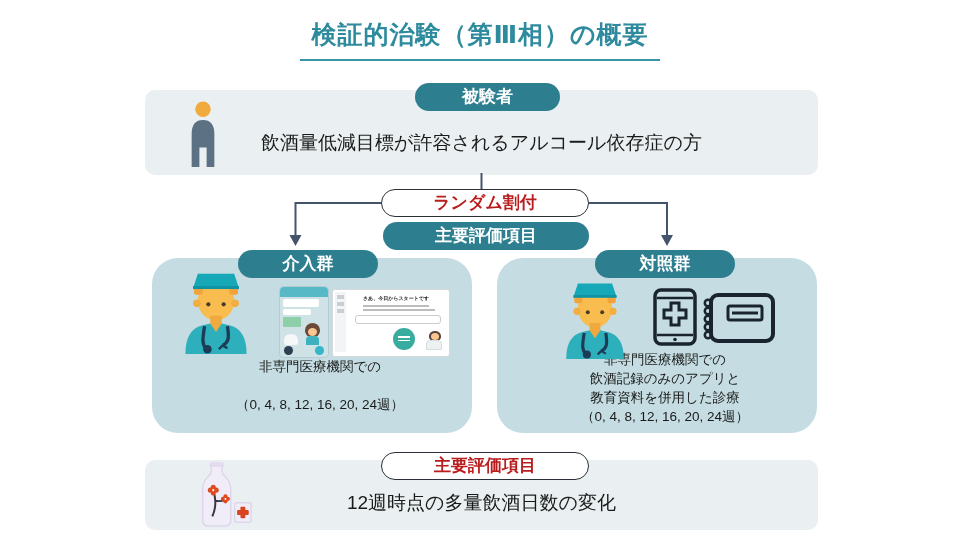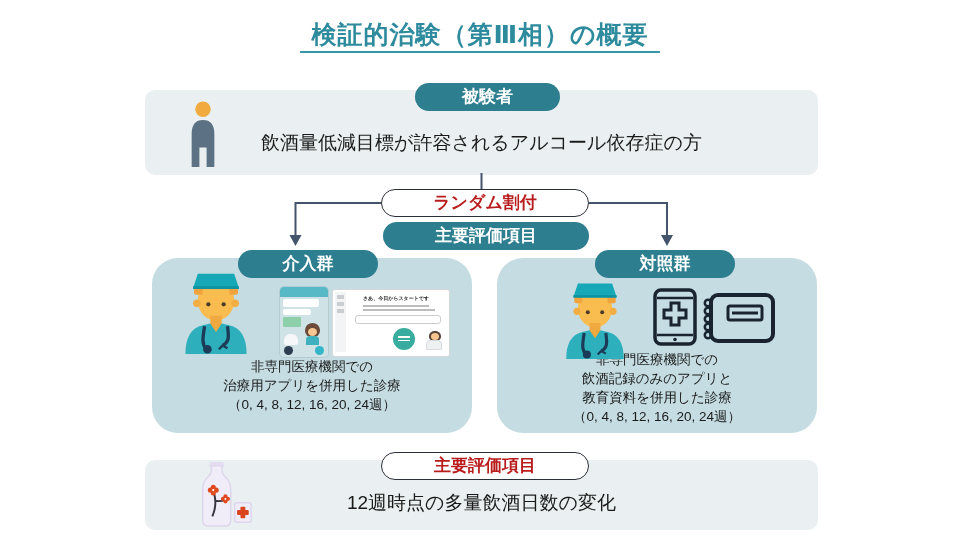--- a/index.html
+++ b/index.html
@@ -1,21 +1,21 @@
 <!DOCTYPE html>
 <html lang="ja"><head>
 <meta charset="utf-8">
 <style>
   html,body{margin:0;padding:0;background:#ffffff;}
   body{font-family:"Liberation Sans","DejaVu Sans",sans-serif;}
   #stage{position:relative;width:960px;height:540px;background:#ffffff;overflow:hidden;}
 
   .title{position:absolute;left:300px;top:18px;width:360px;text-align:center;
          font-size:25px;font-weight:600;color:#2e8b9e;letter-spacing:1px;
-         border-bottom:2px solid #3795a8;}
+         padding-bottom:8px;border-bottom:2px solid #3795a8;}
 
   .panel{position:absolute;left:145px;width:673px;background:#eaf0f1;border-radius:10px;}
   .panel.subjects{top:90px;height:85px;}
   .panel.endpoint{top:460px;height:70px;}
 
   .pill{position:absolute;text-align:center;font-weight:bold;border-radius:15px;
         font-size:17px;line-height:28px;height:28px;}
   .pill-dark{background:#2d7e8f;color:#ffffff;}
   .pill-white{background:#ffffff;color:#b91c1c;border:1.5px solid #2b3038;box-sizing:border-box;line-height:25px;}
 
@@ -28,21 +28,21 @@
 
   .panel-text{position:absolute;width:100%;text-align:center;color:#1a1a1a;font-size:19px;}
   .subjects-text{top:40px;}
   .endpoint-text{top:30px;}
 
   .group-box{position:absolute;top:258px;width:320px;height:175px;background:#c5dde2;border-radius:26px;}
   .group-box.left{left:152px;}
   .group-box.right{left:497px;}
 
   .group-text{position:absolute;width:100%;text-align:center;color:#1a1a1a;
-              font-size:13.5px;line-height:19px;}
+              font-size:13.5px;line-height:19px;padding-left:8px;}
   .group-text.g-left{top:99px;}
   .group-text.g-right{top:92px;}
 
   .abs{position:absolute;}
   svg{display:block;}
   .connector{position:absolute;left:0;top:0;pointer-events:none;}
 
   
   .pm{position:absolute;left:280px;top:287px;width:48px;height:70px;background:#cfe3e7;
       border-radius:4px;overflow:hidden;box-shadow:0 0 0 1px #b3ccd1;}
@@ -103,21 +103,21 @@
     <path d="M589,203 H667 V236" stroke="#44546a" stroke-width="2" fill="none"></path>
     <polygon points="661,235 673,235 667,246" fill="#44546a"></polygon>
   </svg>
 
   <div class="pill pill-white badge-random">ランダム割付</div>
   <div class="pill pill-dark badge-institution">主要評価項目</div>
 
   <div class="group-box left">
     <div class="group-text g-left">
       <span>非専門医療機関での</span><br>
-      <span>治療用アプリを併用した診療</span><br>
+      <br>
       <span>（0, 4, 8, 12, 16, 20, 24週）</span>
     </div>
   </div>
   <div class="pill pill-dark badge-group-left">介入群</div>
 
   <div class="abs" style="left:168px;top:268px;">
     <svg width="96" height="86" viewBox="0 0 100 90">
       <ellipse cx="50" cy="34" rx="19" ry="21" fill="#f8bc4f"></ellipse>
       <rect x="27" y="19" width="9" height="9" rx="2" fill="#f1a33c"></rect>
       <rect x="64" y="19" width="9" height="9" rx="2" fill="#f1a33c"></rect>

